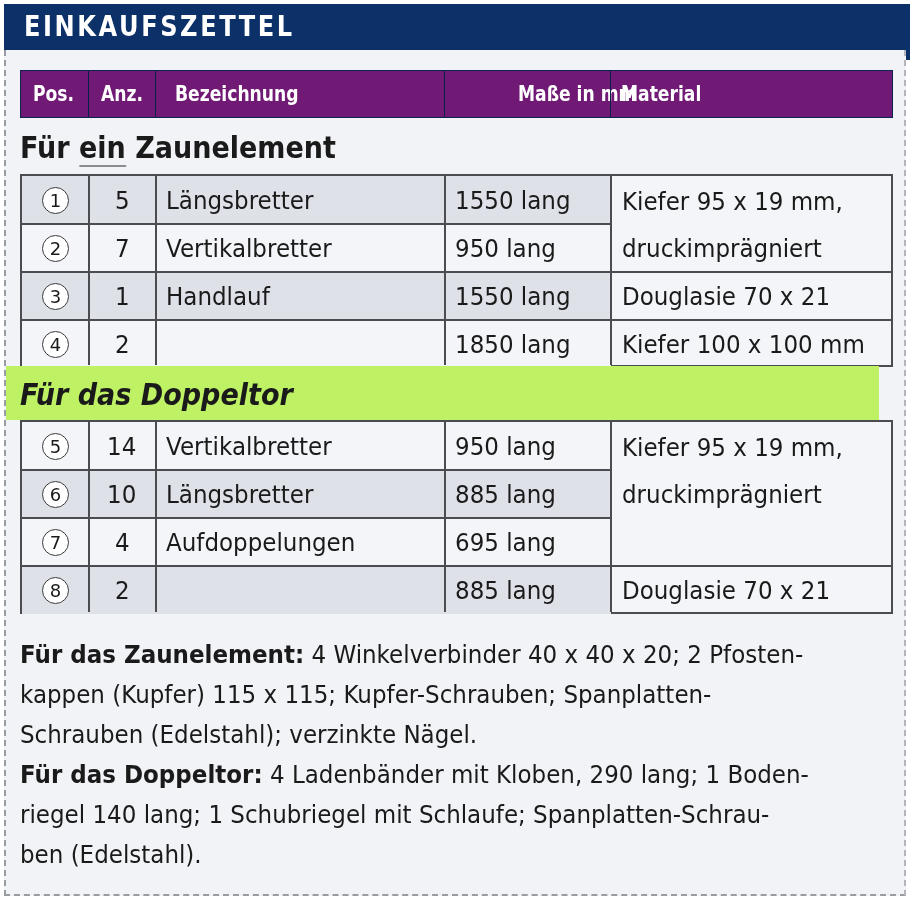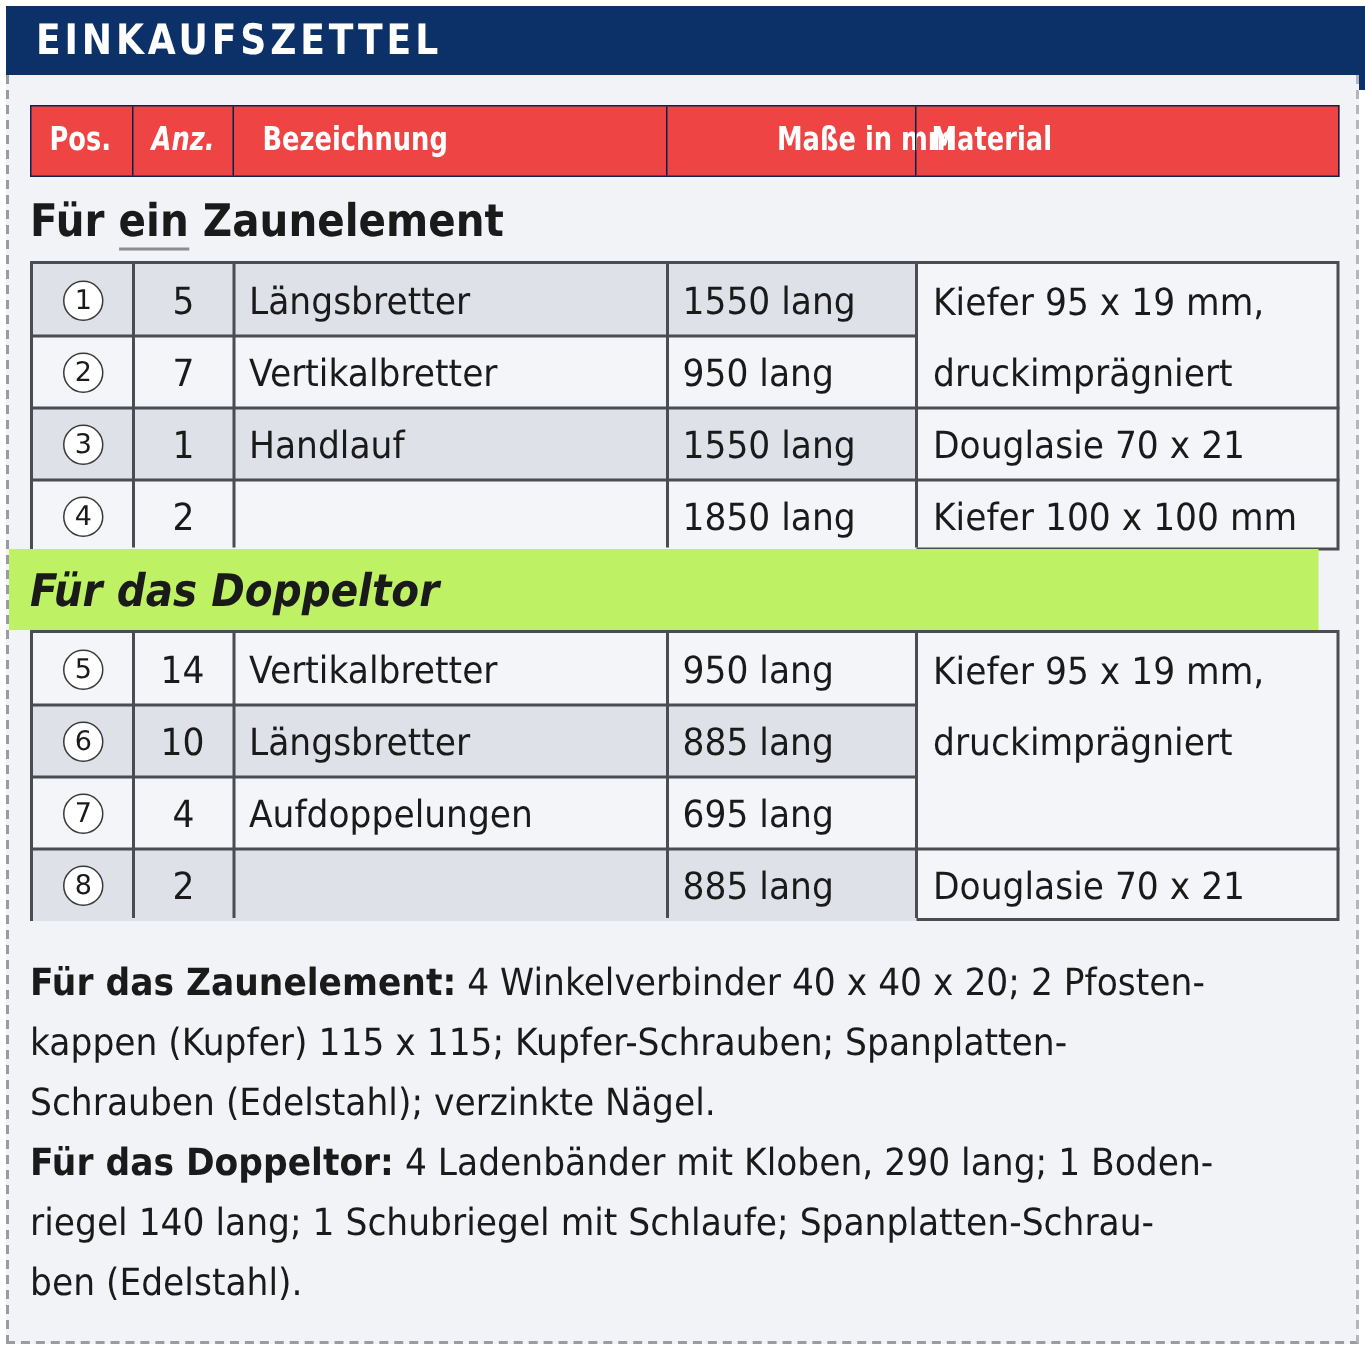--- a/index.html
+++ b/index.html
@@ -21,21 +21,21 @@
   .panel {
     position: absolute; left: 4px; top: 50px; width: 902px; height: 846px;
     background: #f2f3f7;
     border-left: 2px dashed #9a9ca3;
     border-right: 2px dashed #b4b6bc;
     border-bottom: 2px dashed #9a9ca3;
   }
 
   .hdr {
     position: absolute; left: 20px; top: 70px; width: 873px; height: 48px;
-    background: #ef4444; border: 1px solid #0a2550;
+    background: #701a75; border: 1px solid #0a2550;
   }
   .hdr .cell {
     position: absolute; top: 0; height: 46px; line-height: 46px;
     color: #ffffff; font-weight: bold; font-size: 22px;
     white-space: nowrap;
   }
   .hdr .cell span { display: inline-block; transform: scaleX(0.78); transform-origin: left center; }
   .hdr .sep { position: absolute; top: 0; width: 1px; height: 46px; background: #06204a; }
 
   .section-label {
@@ -93,21 +93,21 @@
 
 <div class="title-bar">
   <div class="title-text">EINKAUFSZETTEL</div>
 </div>
 
 <div class="panel"></div>
 
 <div class="hdr">
   <div class="cell" style="left:12px;"><span>Pos.</span></div>
   <div class="sep" style="left:67px;"></div>
-  <div class="cell" style="left:80px;font-style:italic;"><span>Anz.</span></div>
+  <div class="cell" style="left:80px;"><span>Anz.</span></div>
   <div class="sep" style="left:134px;"></div>
   <div class="cell" style="left:154px;"><span>Bezeichnung</span></div>
   <div class="sep" style="left:423px;"></div>
   <div class="cell" style="left:454px;margin-left:43px;"><span>Maße in mm</span></div>
   <div class="sep" style="left:589px;"></div>
   <div class="cell" style="left:600px;"><span>Material</span></div>
 </div>
 
 <div class="section-label sec1">
   <span class="inner"><span>Für </span><span class="underline">ein</span><span> Zaunelement</span></span>

